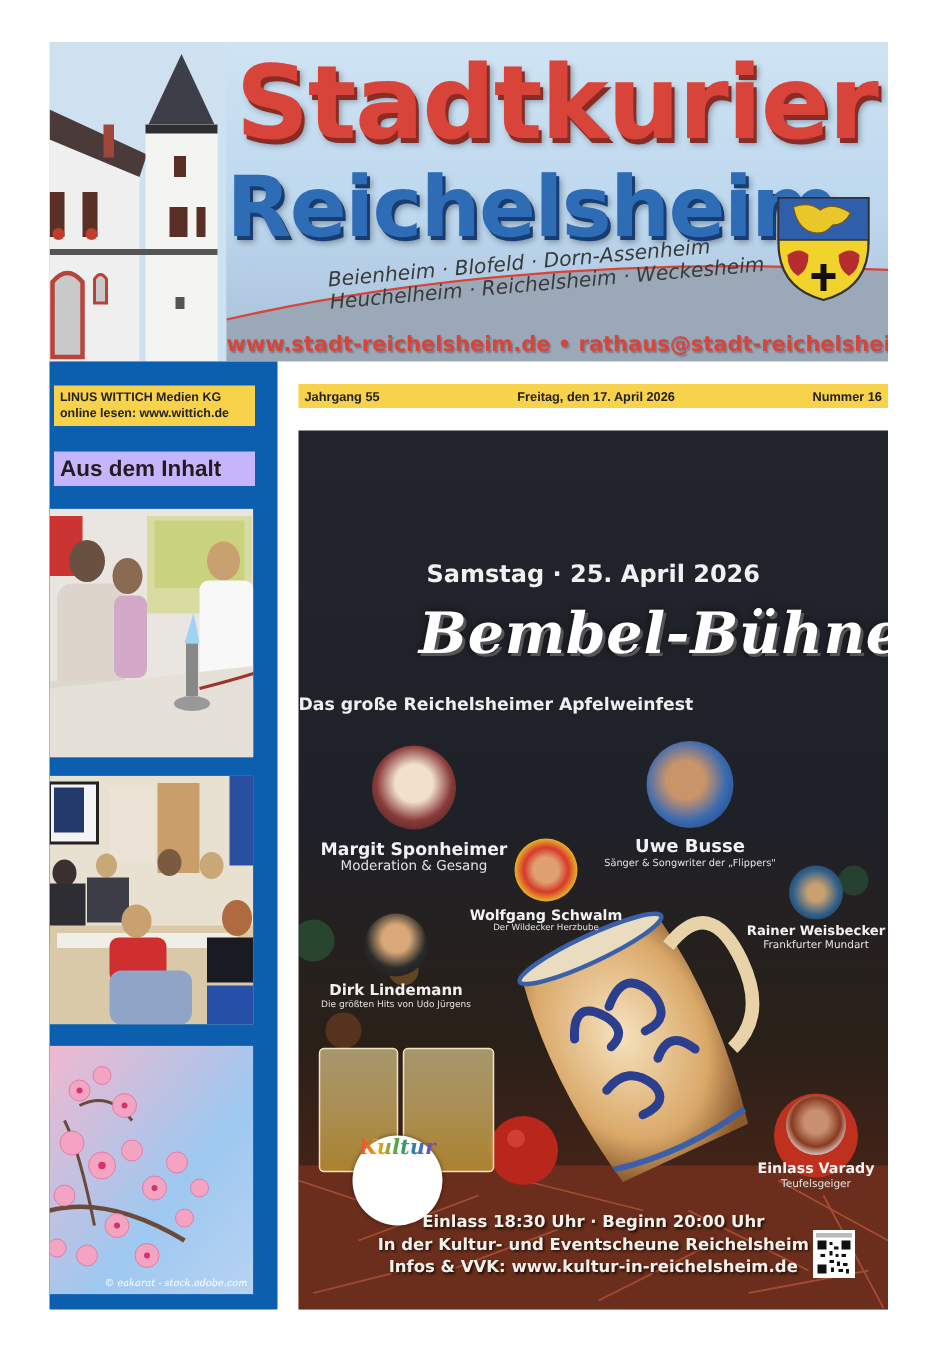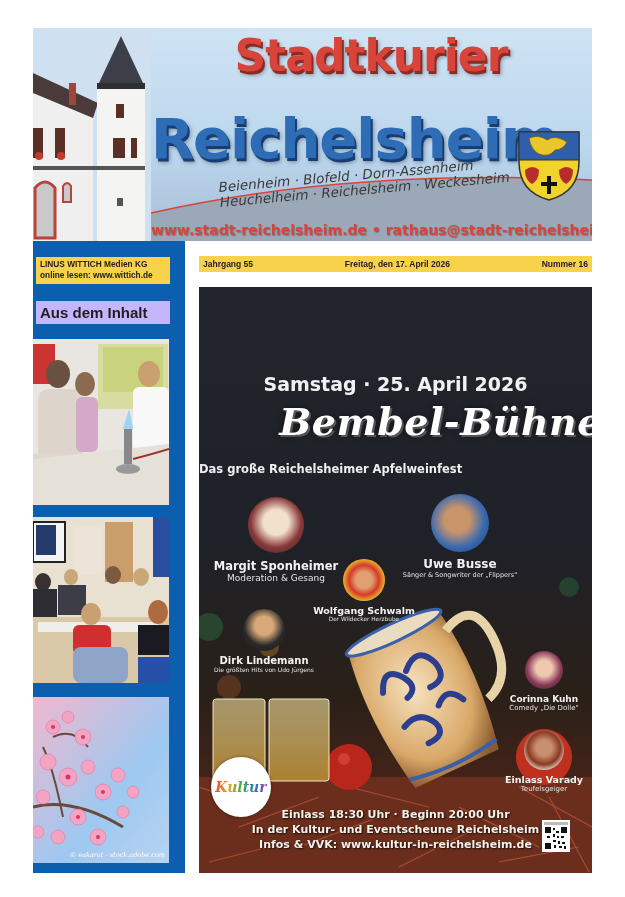--- a/index.html
+++ b/index.html
@@ -11,21 +11,21 @@
   .masthead {
     position: absolute; left: 33px; top: 28px; width: 559px; height: 213px;
     background: linear-gradient(180deg, #cfe3f3 0%, #bcd7ee 55%, #a9bfd6 100%);
     overflow: hidden;
   }
   .building {
     position: absolute; left: 0; top: 0; width: 118px; height: 213px;
   }
   .title-1 {
     position: absolute; left: 118px; top: 2px; width: 440px; text-align: center;
-    font-family: "DejaVu Sans", sans-serif; font-weight: bold; font-size: 44px;
+    font-family: "DejaVu Sans", sans-serif; font-weight: bold; font-size: 68px;
     color: #d9443a; letter-spacing: -1px;
     text-shadow: 2px 3px 0 #8a2b25, 3px 4px 4px rgba(0,0,0,0.35);
   }
   .title-2 {
     position: absolute; left: 118px; top: 78px; width: 360px; text-align: center;
     font-family: "DejaVu Sans", sans-serif; font-weight: bold; font-size: 56px;
     color: #2e6cb5; letter-spacing: -1px;
     text-shadow: 2px 3px 0 #173e74, 3px 4px 4px rgba(0,0,0,0.35);
   }
   .swoosh {
@@ -73,21 +73,21 @@
     font-size: 8.5px; font-weight: bold; color: #222;
   }
 
   
   .poster {
     position: absolute; left: 199px; top: 287px; width: 393px; height: 586px; overflow: hidden;
     background: linear-gradient(180deg, #22252d 0%, #1f2128 45%, #2a2018 70%, #4a2418 88%, #6a2c1c 100%);
   }
   .p-date {
     position: absolute; top: 86px; width: 100%; text-align: center; color: #f1f1f1;
-    font-family: "DejaVu Sans", sans-serif; font-weight: bold; font-size: 19px;
+    font-family: "DejaVu Sans", sans-serif; font-weight: bold; font-size: 16px;
   }
   .p-title {
     position: absolute; top: 112px; width: 100%; text-align: center; color: #ffffff;
     font-family: "DejaVu Serif", serif; font-style: italic; font-weight: bold; font-size: 38px;
     text-shadow: 2px 2px 0 #555, 0 0 6px rgba(0,0,0,0.6); letter-spacing: 0.5px; padding-left: 45px;
   }
   .p-sub {
     position: absolute; top: 175px; width: 100%; text-align: left; color: #efefef;
     font-family: "DejaVu Sans", sans-serif; font-weight: bold; font-size: 11.5px;
   }
@@ -96,23 +96,23 @@
   .artist .name { font-weight: bold; white-space: nowrap; }
   .artist .role { white-space: nowrap; color: #e2e2e2; }
 
   .scene { position: absolute; left: 0; top: 0; width: 393px; height: 586px; }
   .p-footer {
     position: absolute; top: 520px; width: 100%; text-align: center; color: #f4f0ea;
     font-family: "DejaVu Sans", sans-serif; font-weight: bold; font-size: 11px; line-height: 15px;
     text-shadow: 1px 1px 2px rgba(0,0,0,0.8);
   }
   .kultur-logo {
-    position: absolute; left: 12px; top: 470px; width: 60px; height: 60px; border-radius: 50%;
+    position: absolute; left: 36px; top: 470px; width: 60px; height: 60px; border-radius: 50%;
     background: #fff; box-shadow: 0 0 3px rgba(0,0,0,0.5);
-    display: flex; align-items: center; justify-content: center;
+    display: flex; align-items: flex-start; justify-content: center;
   }
   .kultur-logo span {
     font-family: "DejaVu Serif", serif; font-style: italic; font-weight: bold; font-size: 14px;
     background: linear-gradient(90deg, #e8452c, #f3a31b, #46a845, #2b7bc2, #8d3fa0);
     -webkit-background-clip: text; background-clip: text; color: transparent;
   }
   .qr {
     position: absolute; left: 343px; top: 533px; width: 28px; height: 32px; background: #fff; padding: 2px; box-sizing: border-box;
   }
 </style>
@@ -328,29 +328,29 @@
   <div class="artist" style="left:196px; top:207px; width:130px;">
     <div class="pic" style="width:58px;height:58px;background:radial-gradient(circle at 45% 45%, #c9946a 0 28%, #3a6ab0 60%, #1f3a70 100%);"></div>
     <div class="name" style="font-size:12px;margin-top:5px;">Uwe Busse</div>
     <div class="role" style="font-size:6.5px;">Sänger &amp; Songwriter der „Flippers"</div>
   </div>
   <div class="artist" style="left:110px; top:272px; width:110px;">
     <div class="pic" style="width:42px;height:42px;background:radial-gradient(circle at 50% 50%, #e0a070 0 28%, #d63a2a 50%, #e8b02a 70%, #2a1a1a 100%);"></div>
     <div class="name" style="font-size:9.5px;margin-top:4px;">Wolfgang Schwalm</div>
     <div class="role" style="font-size:5.8px;">Der Wildecker Herzbube</div>
   </div>
+  <div class="artist" style="left:298px; top:290px; width:94px;">
+    <div class="pic" style="width:36px;height:36px;background:radial-gradient(circle at 50% 50%, #c9a070 0 22%, #2f5f8a 60%, #1a2a3a 100%);"></div>
+    <div class="name" style="font-size:8.8px;margin-top:3px;">Rainer Weisbecker</div>
+    <div class="role" style="font-size:7px;">Frankfurter Mundart</div>
+  </div>
   <div class="artist" style="left:0; top:322px; width:130px;">
     <div class="pic" style="width:42px;height:42px;background:radial-gradient(circle at 50% 40%, #d9a878 0 28%, #2a2a2a 60%, #1a1a1a 100%);"></div>
     <div class="name" style="font-size:10px;margin-top:4px;">Dirk Lindemann</div>
     <div class="role" style="font-size:6px;">Die größten Hits von Udo Jürgens</div>
-  </div>
-  <div class="artist" style="left:298px; top:364px; width:94px;">
-    <div class="pic" style="width:38px;height:38px;background:radial-gradient(circle at 50% 45%, #f0c8b0 0 28%, #8a3a5a 60%, #2a1a20 100%);"></div>
-    <div class="name" style="font-size:9px;margin-top:5px;">Corinna Kuhn</div>
-    <div class="role" style="font-size:7px;">Comedy „Die Dolle"</div>
   </div>
   <div class="artist" style="left:300px; top:443px; width:90px;">
     <div class="pic" style="width:40px;height:40px;background:radial-gradient(circle at 50% 45%, #c99070 0 26%, #8a3a20 55%, #ececec 80%);"></div>
     <div class="name" style="font-size:9.5px;margin-top:4px;">Einlass Varady</div>
     <div class="role" style="font-size:7px;">Teufelsgeiger</div>
   </div>
 
   <div class="kultur-logo">
     <span>Kultur</span>
   </div>

